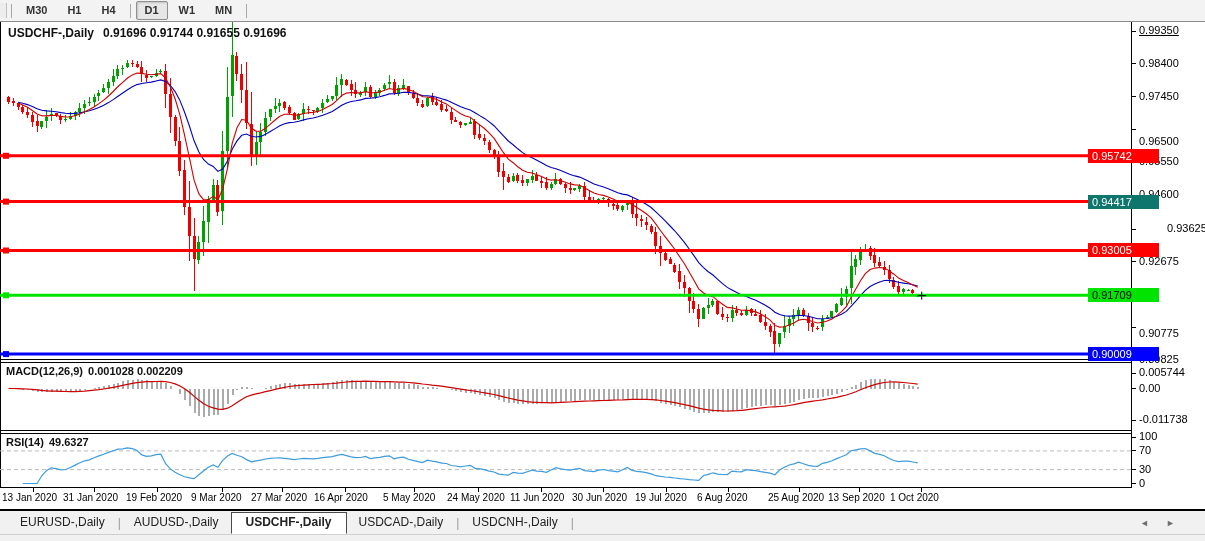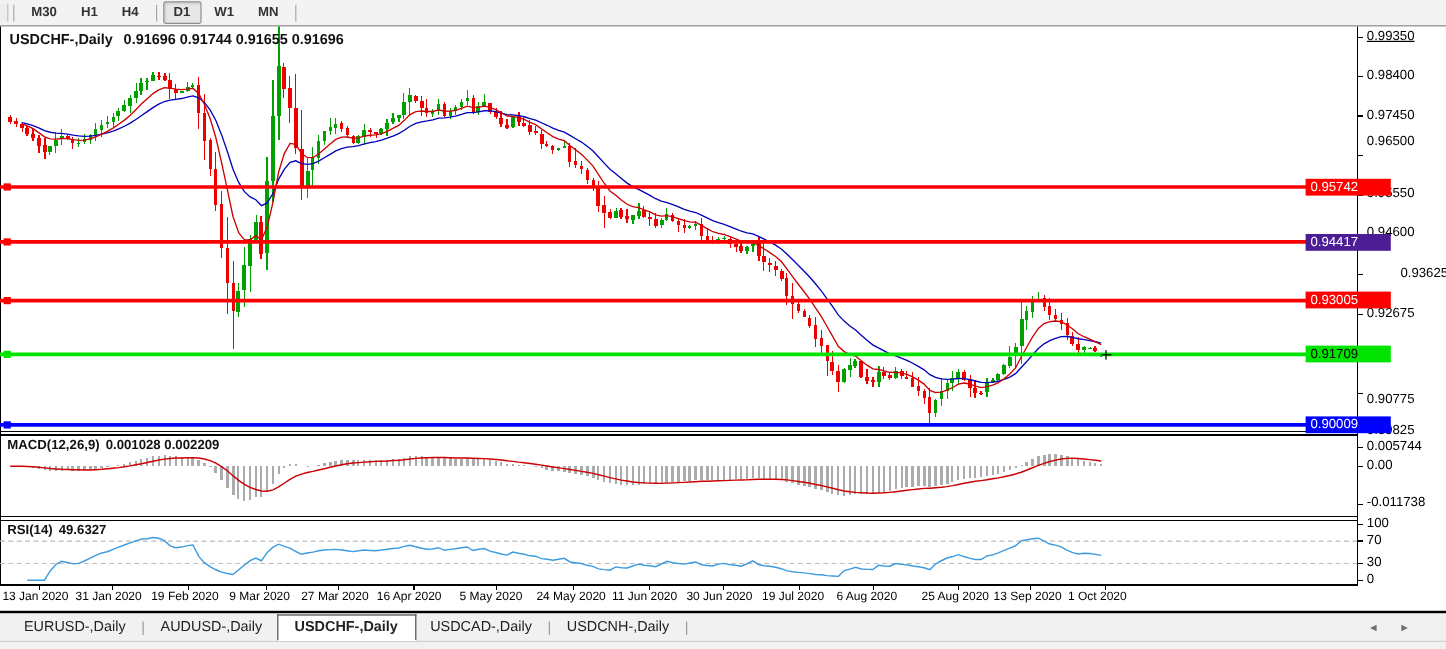--- a/index.html
+++ b/index.html
@@ -709,36 +709,36 @@
       <div class="tab">USDCNH-,Daily</div>
       <span class="tab-sep">|</span>
     </div>
   <span class="arrow left">◄</span>
   <span class="arrow right">►</span>
 </div>
 
 <div class="ylab" style="top: 24.0267px; text-decoration: underline;">0.99350</div>
 <div class="ylab" style="top: 56.8825px;">0.98400</div>
 <div class="ylab" style="top: 89.7384px;">0.97450</div>
-<div class="ylab" style="top: 112px;">0.96500</div>
+<div class="ylab" style="top: 135px;">0.96500</div>
 <div class="ylab" style="top: 155.45px;">0.95550</div>
 <div class="ylab" style="top: 188.306px;">0.94600</div>
 <div class="ylab" style="top: 222.026px; padding-left: 28px;">0.93625</div>
 <div class="ylab" style="top: 254.882px;">0.92675</div>
 <div class="ylab" style="top: 327px;">0.90775</div>
 <div class="ylab" style="top: 353.45px;">0.89825</div>
 <div class="ylab" style="top: 365.991px;">0.005744</div>
 <div class="ylab" style="top: 381.5px;">0.00</div>
 <div class="ylab" style="top: 413.193px;">-0.011738</div>
 <div class="ylab" style="top: 430px;">100</div>
 <div class="ylab" style="top: 443.95px;">70</div>
 <div class="ylab" style="top: 462.55px;">30</div>
 <div class="ylab" style="top: 476.5px;">0</div>
 <div class="lvl-label" style="top: 148.81px; background: rgb(255, 0, 0); color: rgb(255, 255, 255);">0.95742</div>
-<div class="lvl-label" style="top: 194.635px; background: #4c1d95; color: rgb(255, 255, 255);">0.94417</div>
+<div class="lvl-label" style="top: 194.635px; background: #0f766e; color: rgb(255, 255, 255);">0.94417</div>
 <div class="lvl-label" style="top: 243.469px; background: rgb(255, 0, 0); color: rgb(255, 255, 255);">0.93005</div>
 <div class="lvl-label" style="top: 288.291px; background: rgb(0, 228, 0); color: rgb(0, 0, 0);">0.91709</div>
 <div class="lvl-label" style="top: 347.086px; background: rgb(0, 0, 255); color: rgb(255, 255, 255);">0.90009</div>
 <div class="date-label" style="left: 2px;">13 Jan 2020</div>
 <div class="date-label" style="left: 63px; text-align: center;">31 Jan 2020</div>
 <div class="date-label" style="left: 126px;">19 Feb 2020</div>
 <div class="date-label" style="left: 191px;">9 Mar 2020</div>
 <div class="date-label" style="left: 251px;">27 Mar 2020</div>
 <div class="date-label" style="left: 314px;">16 Apr 2020</div>
 <div class="date-label" style="left: 383px;">5 May 2020</div>

